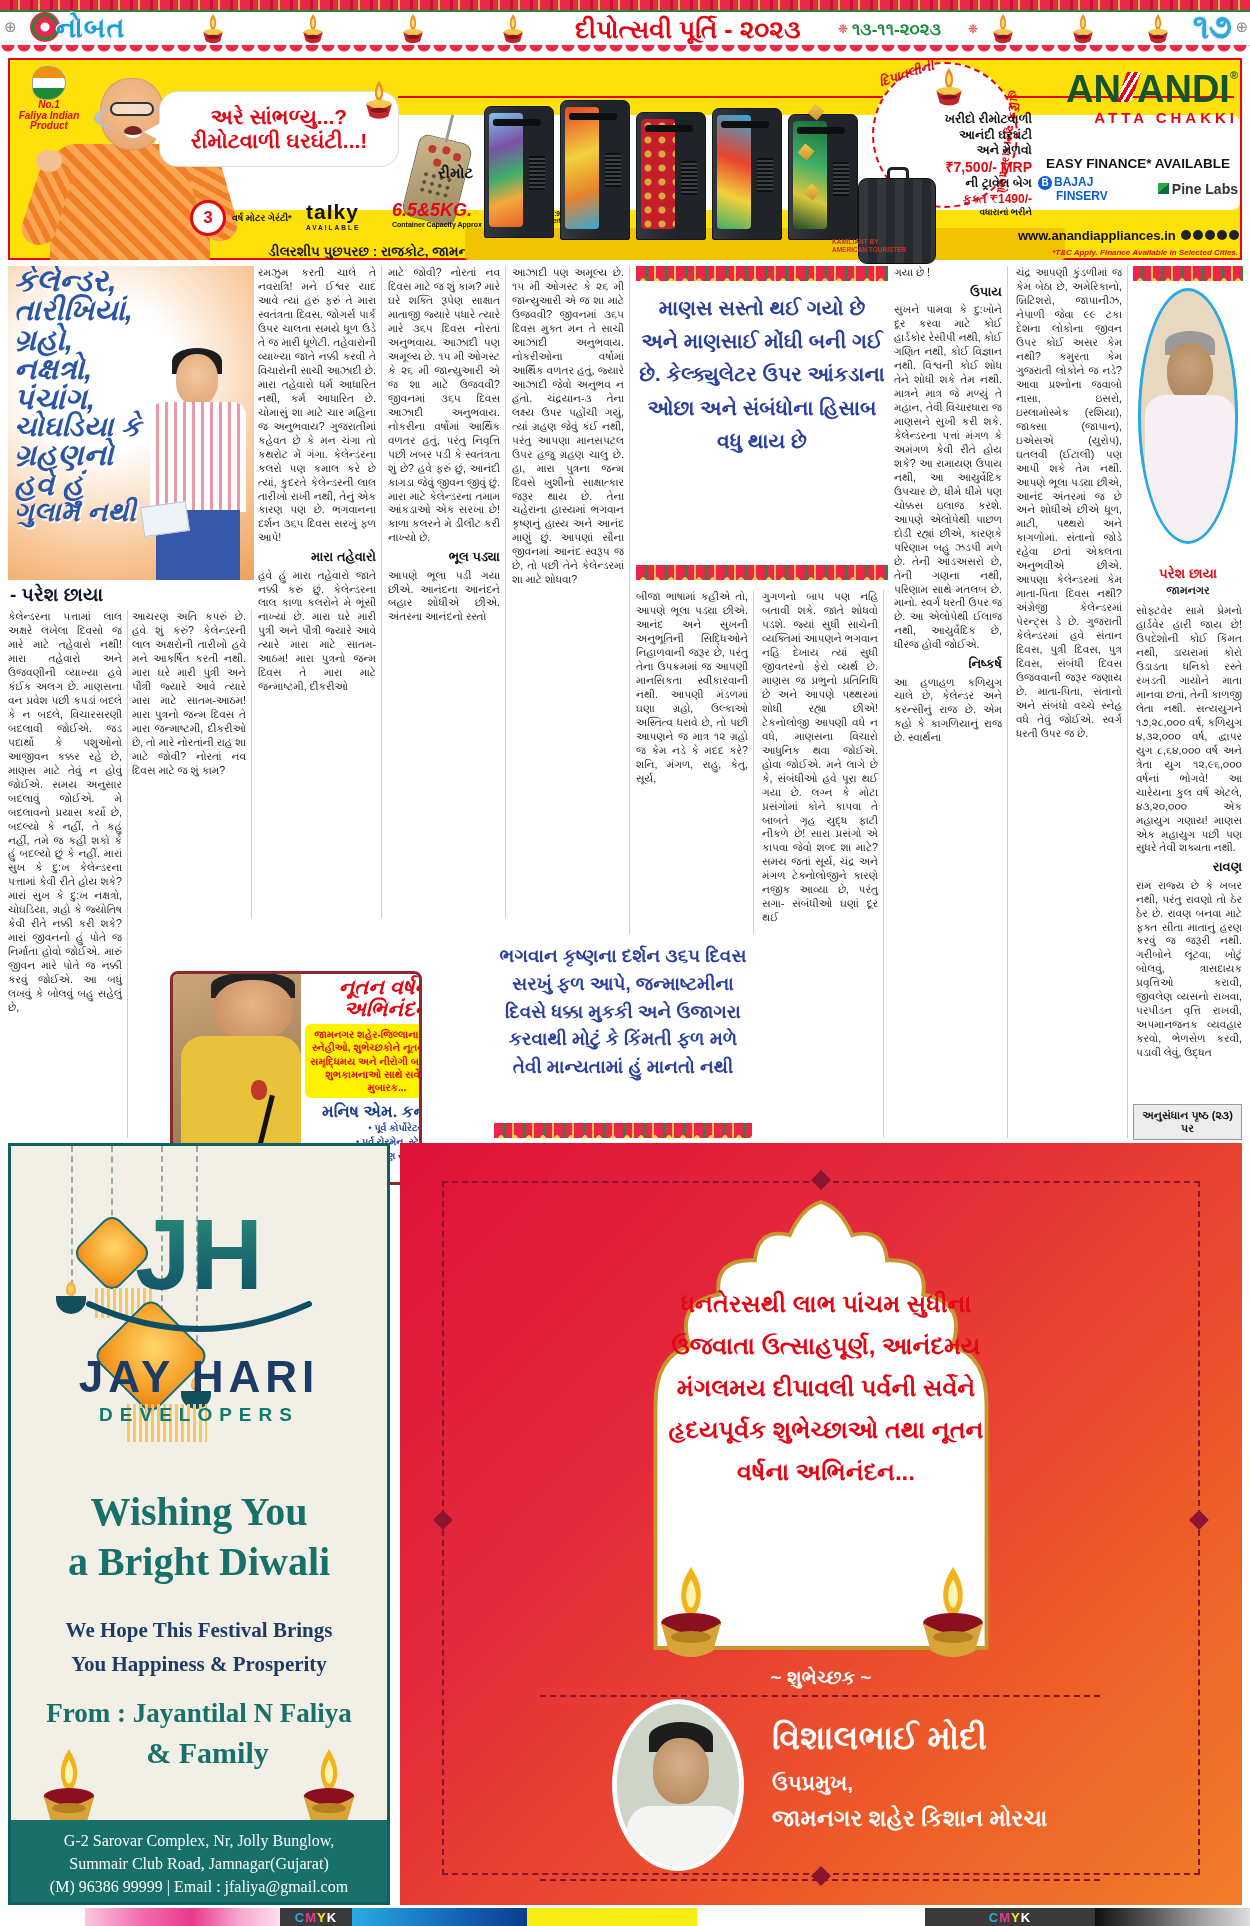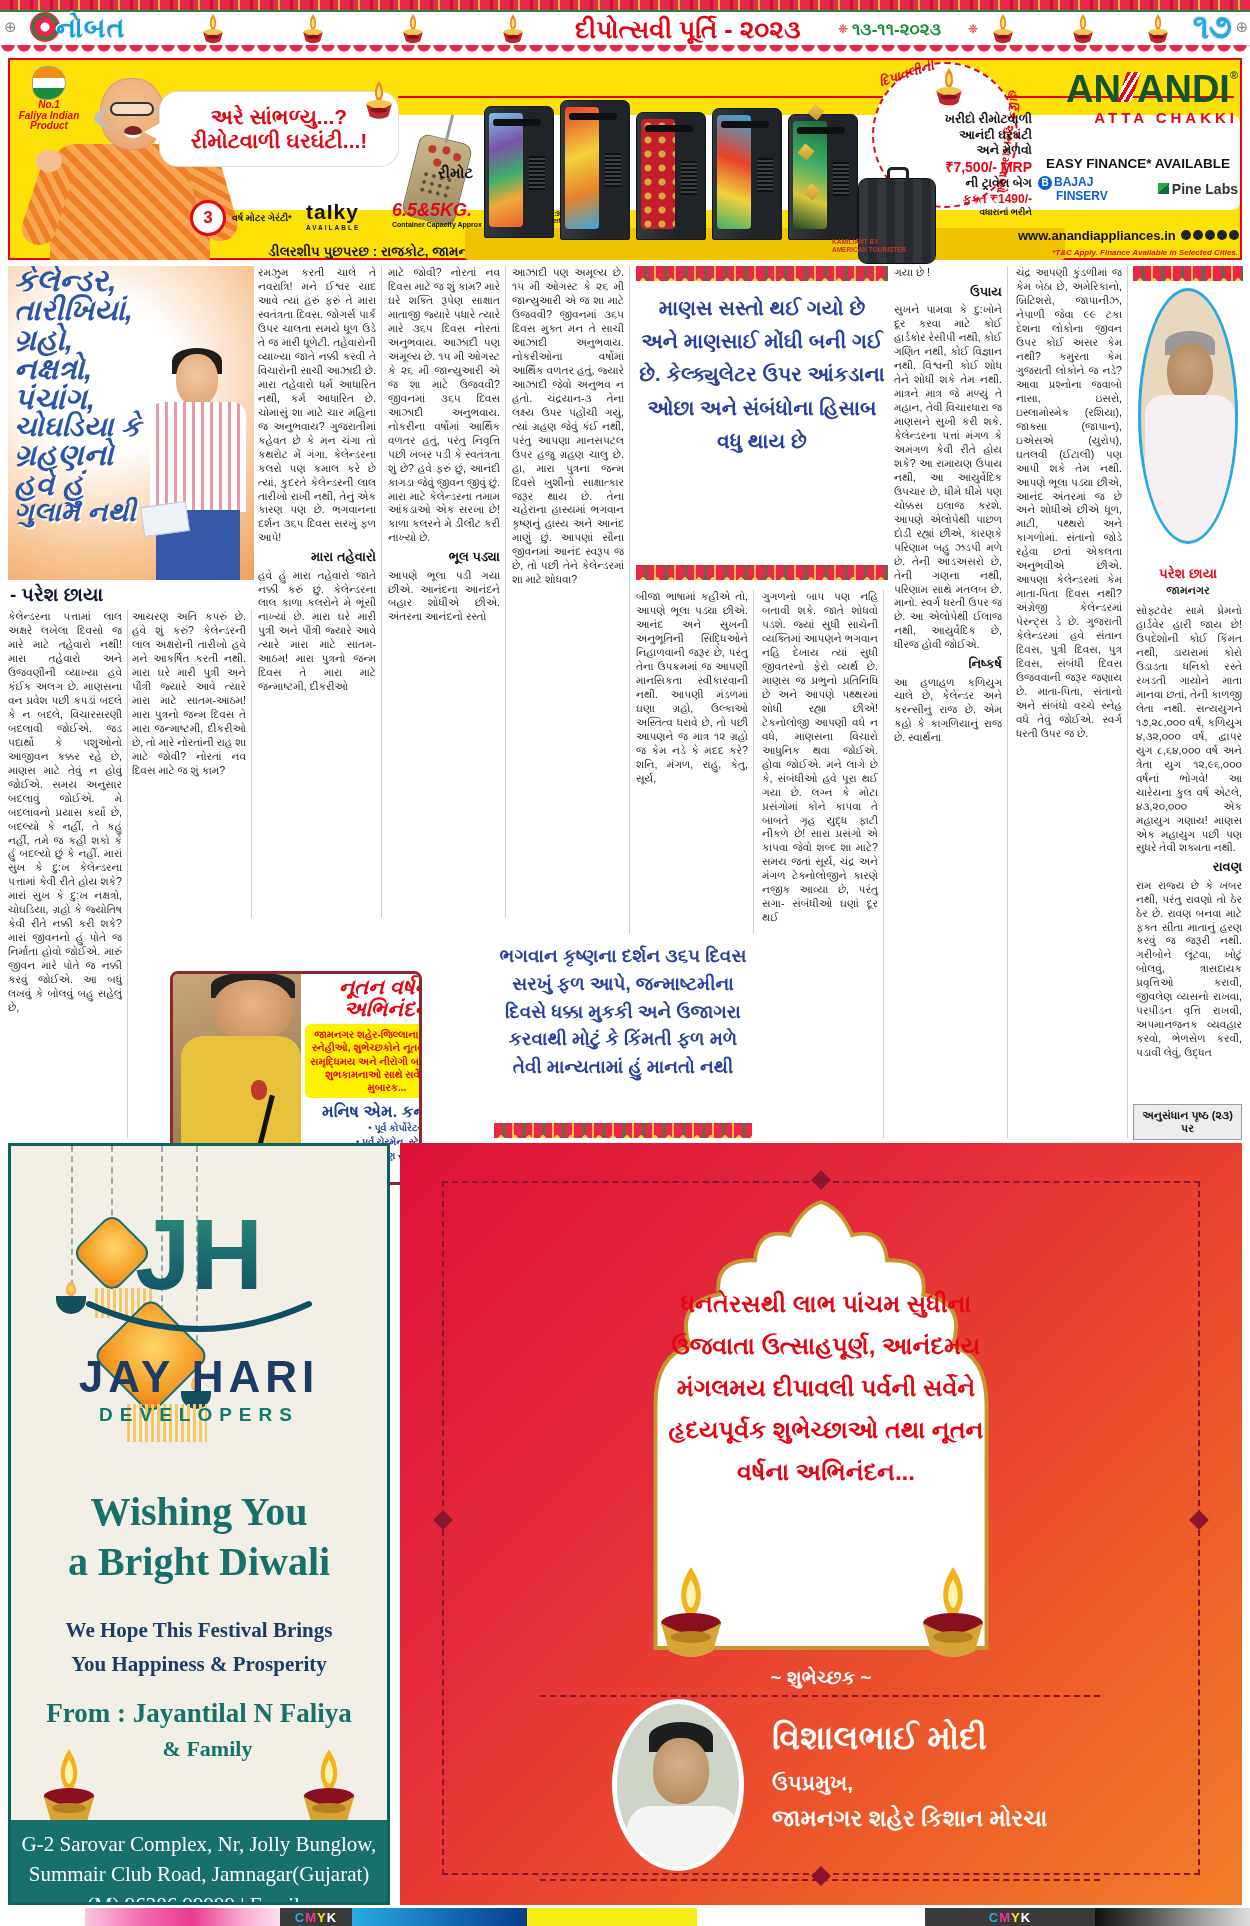--- a/index.html
+++ b/index.html
@@ -182,21 +182,21 @@
      line-height:1;color:#135c66;background:linear-gradient(180deg,#2a8c7a,#0f4f66);
      -webkit-background-clip:text;background-clip:text;-webkit-text-fill-color:transparent;}
   .swoosh{position:absolute;left:50%;transform:translateX(-50%);}
   .jhname{position:absolute;left:0;width:100%;text-align:center;font-weight:800;color:#1c3c66;letter-spacing:5px;}
   .jhdev{position:absolute;left:0;width:100%;text-align:center;font-weight:700;color:#127a6e;letter-spacing:7px;}
   .serif{font-family:"Liberation Serif",serif;}
   .jh .wish{position:absolute;left:0;width:100%;text-align:center;color:#17716a;font-weight:700;}
   .jh .hope{position:absolute;left:0;width:100%;text-align:center;color:#1c3c66;font-weight:700;}
   .jh .from{position:absolute;left:0;width:100%;text-align:center;color:#17716a;font-weight:700;}
   .jhfoot{position:absolute;left:0;bottom:0;width:100%;height:82px;background:#17716a;color:#fff;
-     text-align:center;font-size:21px;line-height:1.45;padding-top:9px;}
+     text-align:center;font-size:16px;line-height:1.45;padding-top:9px;}
   .cdiya{position:absolute;width:84px;height:84px;}
   
   .dw{left:400px;top:1143px;width:842px;height:762px;overflow:hidden;
      background:linear-gradient(135deg,#df123a 0%,#e42a3a 35%,#ee5f28 75%,#f07d28 100%);}
   .dw .inb{position:absolute;left:42px;top:38px;right:42px;bottom:30px;border:2.5px dashed #8a1530;}
   .dw .orn{position:absolute;width:14px;height:14px;background:#8a1530;transform:rotate(45deg);}
   .archsvg{position:absolute;left:236px;top:46px;}
   .dwtext{position:absolute;left:266px;top:140px;width:320px;text-align:center;color:#e30613;
      font-weight:900;font-size:24px;line-height:1.75;}
   .gdiya{position:absolute;width:110px;height:100px;}
@@ -522,21 +522,21 @@
     <svg class="swoosh" style="top:150px;" width="240" height="46">
       <path d="M10 8 Q120 58 230 8" stroke="#0f4f66" stroke-width="6" fill="none" stroke-linecap="round"></path>
     </svg>
     <div class="jhname" style="top:206px;font-size:44px;">JAY HARI</div>
     <div class="jhdev" style="top:258px;font-size:19px;">DEVELOPERS</div>
     <div class="wish serif" style="top:342px;font-size:40px;">Wishing You</div>
     <div class="wish serif" style="top:392px;font-size:40px;">a Bright Diwali</div>
     <div class="hope serif" style="top:472px;font-size:21px;">We Hope This Festival Brings</div>
     <div class="hope serif" style="top:506px;font-size:21px;">You Happiness &amp; Prosperity</div>
     <div class="from serif" style="top:552px;font-size:27px;">From : Jayantilal N Faliya</div>
-    <div class="from serif" style="top:590px;font-size:22px;padding-left:17px;">&amp; Family</div>
+    <div class="from serif" style="top:590px;font-size:30px;padding-left:17px;">&amp; Family</div>
     <svg class="cdiya" style="left:16px;top:600px;">
         <use href="#diya-gold"></use>
       </svg>
     <svg class="cdiya" style="right:16px;top:600px;">
         <use href="#diya-gold"></use>
       </svg>
     <div class="jhfoot serif">
       <div>G-2 Sarovar Complex, Nr, Jolly Bunglow,</div>
       <div>Summair Club Road, Jamnagar(Gujarat)</div>
       <div>(M) 96386 99999 | Email : jfaliya@gmail.com</div>

